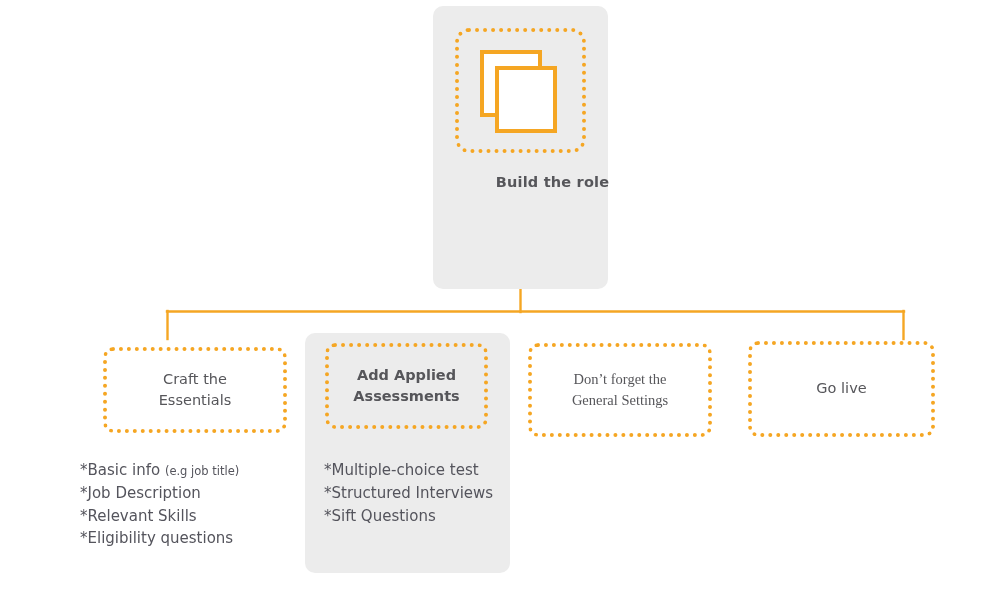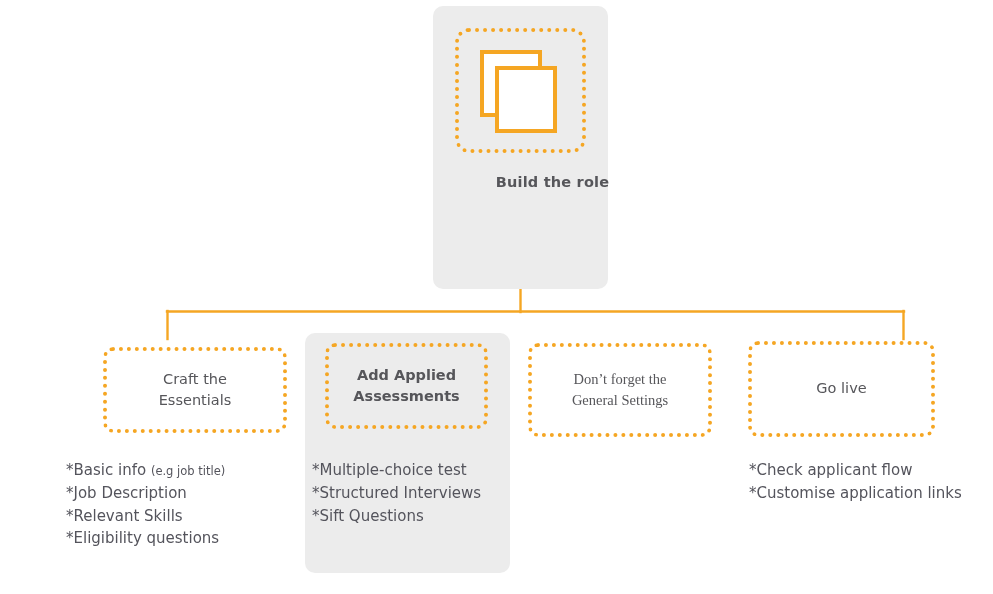--- a/index.html
+++ b/index.html
@@ -143,21 +143,21 @@
     <rect x="49" y="46" width="58" height="63" fill="#ffffff" stroke="#f5a623" stroke-width="4"></rect>
     <rect x="64" y="62" width="58" height="63" fill="#ffffff" stroke="#f5a623" stroke-width="4"></rect>
   </svg>
 
   <div class="step-box" style="left:103px; top:347px; width:184px; height:86px;align-items:center;">
     <div class="step-label">
       <span>Craft the</span><br>
       <span>Essentials</span>
     </div>
   </div>
-  <div class="bullets" style="left:66px; top:459px; width:215px;">
+  <div class="bullets" style="left:80px; top:459px; width:215px;">
     <div class="bullet-line">
       <span class="bullet-star">*</span><span>Basic info</span>
       <span class="bullet-note">(e.g job title)</span>
     </div>
     <div class="bullet-line">
       <span class="bullet-star">*</span><span>Job Description</span>
     </div>
     <div class="bullet-line">
       <span class="bullet-star">*</span><span>Relevant Skills</span>
     </div>
@@ -165,21 +165,21 @@
       <span class="bullet-star">*</span><span>Eligibility questions</span>
     </div>
   </div>
 
   <div class="step-box" style="left:325px; top:343px; width:163px; height:86px;text-align:center;">
     <div class="step-label is-bold">
       <span>Add Applied</span><br>
       <span>Assessments</span>
     </div>
   </div>
-  <div class="bullets" style="left:312px; top:459px; width:190px;">
+  <div class="bullets" style="left:324px; top:459px; width:190px;">
     <div class="bullet-line">
       <span class="bullet-star">*</span><span>Multiple-choice test</span>
     </div>
     <div class="bullet-line">
       <span class="bullet-star">*</span><span>Structured Interviews</span>
     </div>
     <div class="bullet-line">
       <span class="bullet-star">*</span><span>Sift Questions</span>
     </div>
   </div>
@@ -189,22 +189,14 @@
       <span>Don’t forget the</span><br>
       <span>General Settings</span>
     </div>
   </div>
 
   <div class="step-box" style="left:748px; top:341px; width:187px; height:96px;text-align:center;">
     <div class="step-label">
       <span>Go live</span>
     </div>
   </div>
-  <div class="bullets" style="left:749px; top:459px; width:240px;">
-    <div class="bullet-line">
-      <span class="bullet-star">*</span><span>Check applicant flow</span>
-    </div>
-    <div class="bullet-line">
-      <span class="bullet-star">*</span><span>Customise application links</span>
-    </div>
-  </div>
 
 </div>
 
 </body></html>

